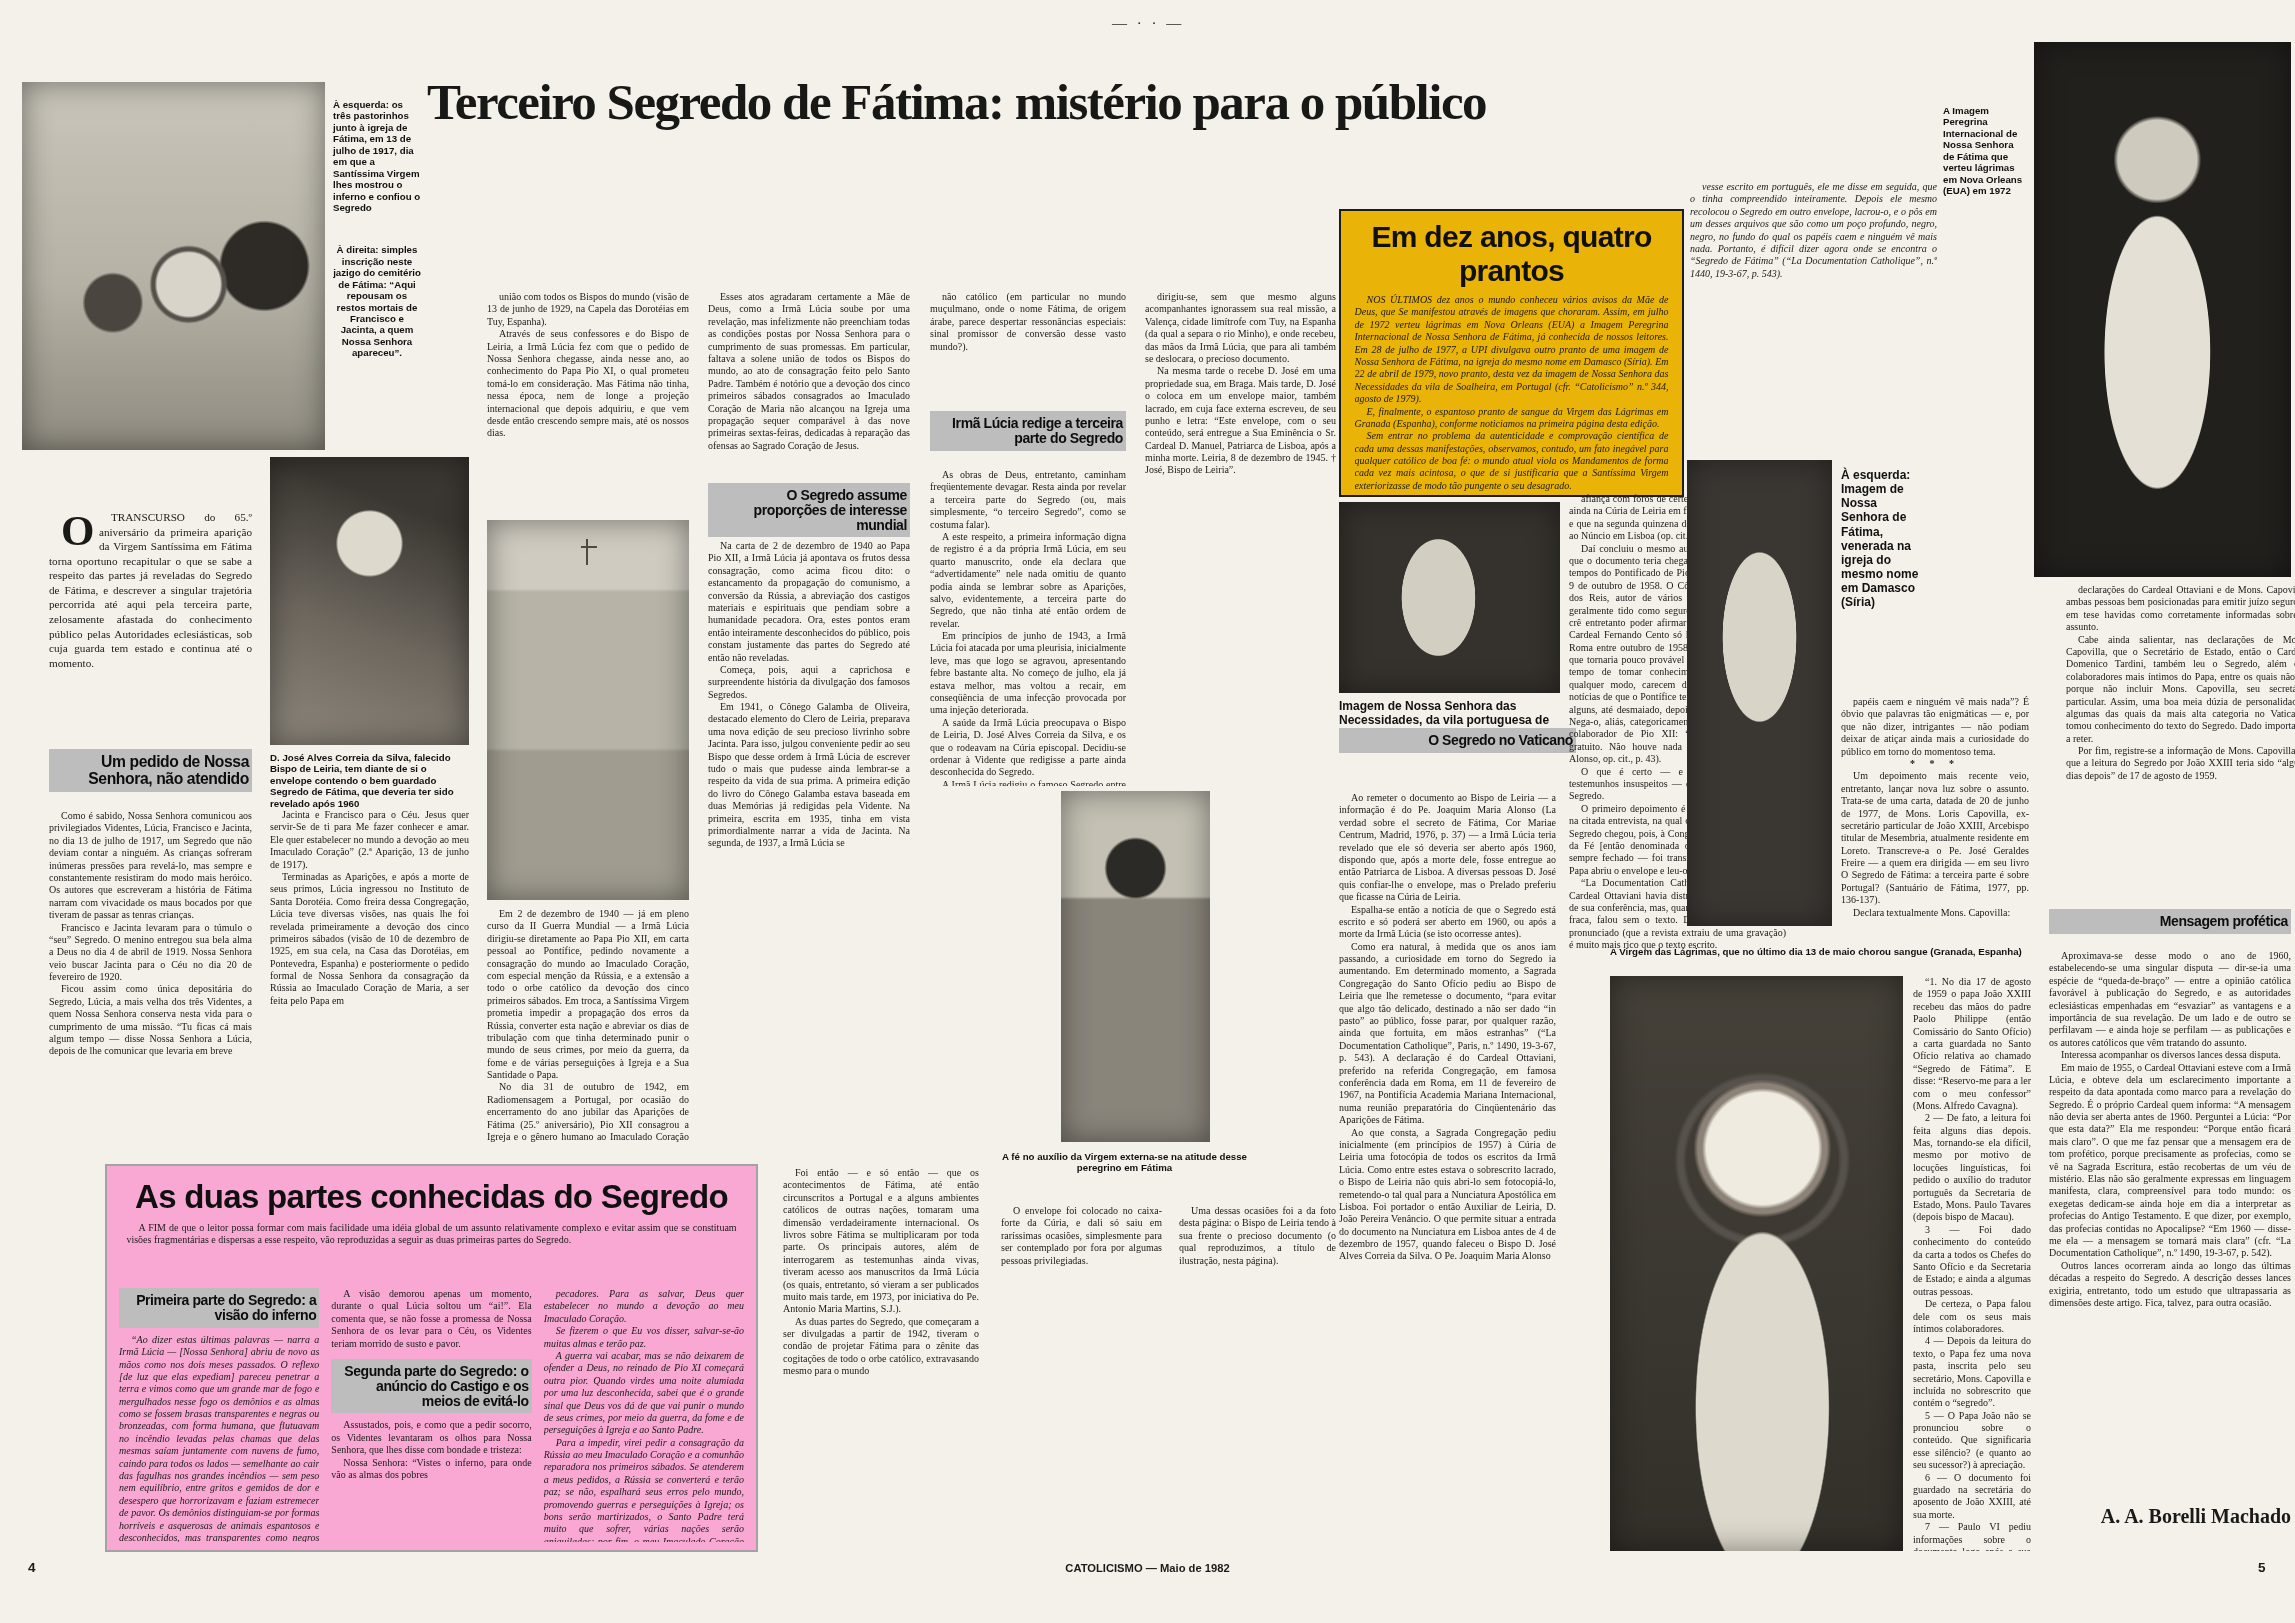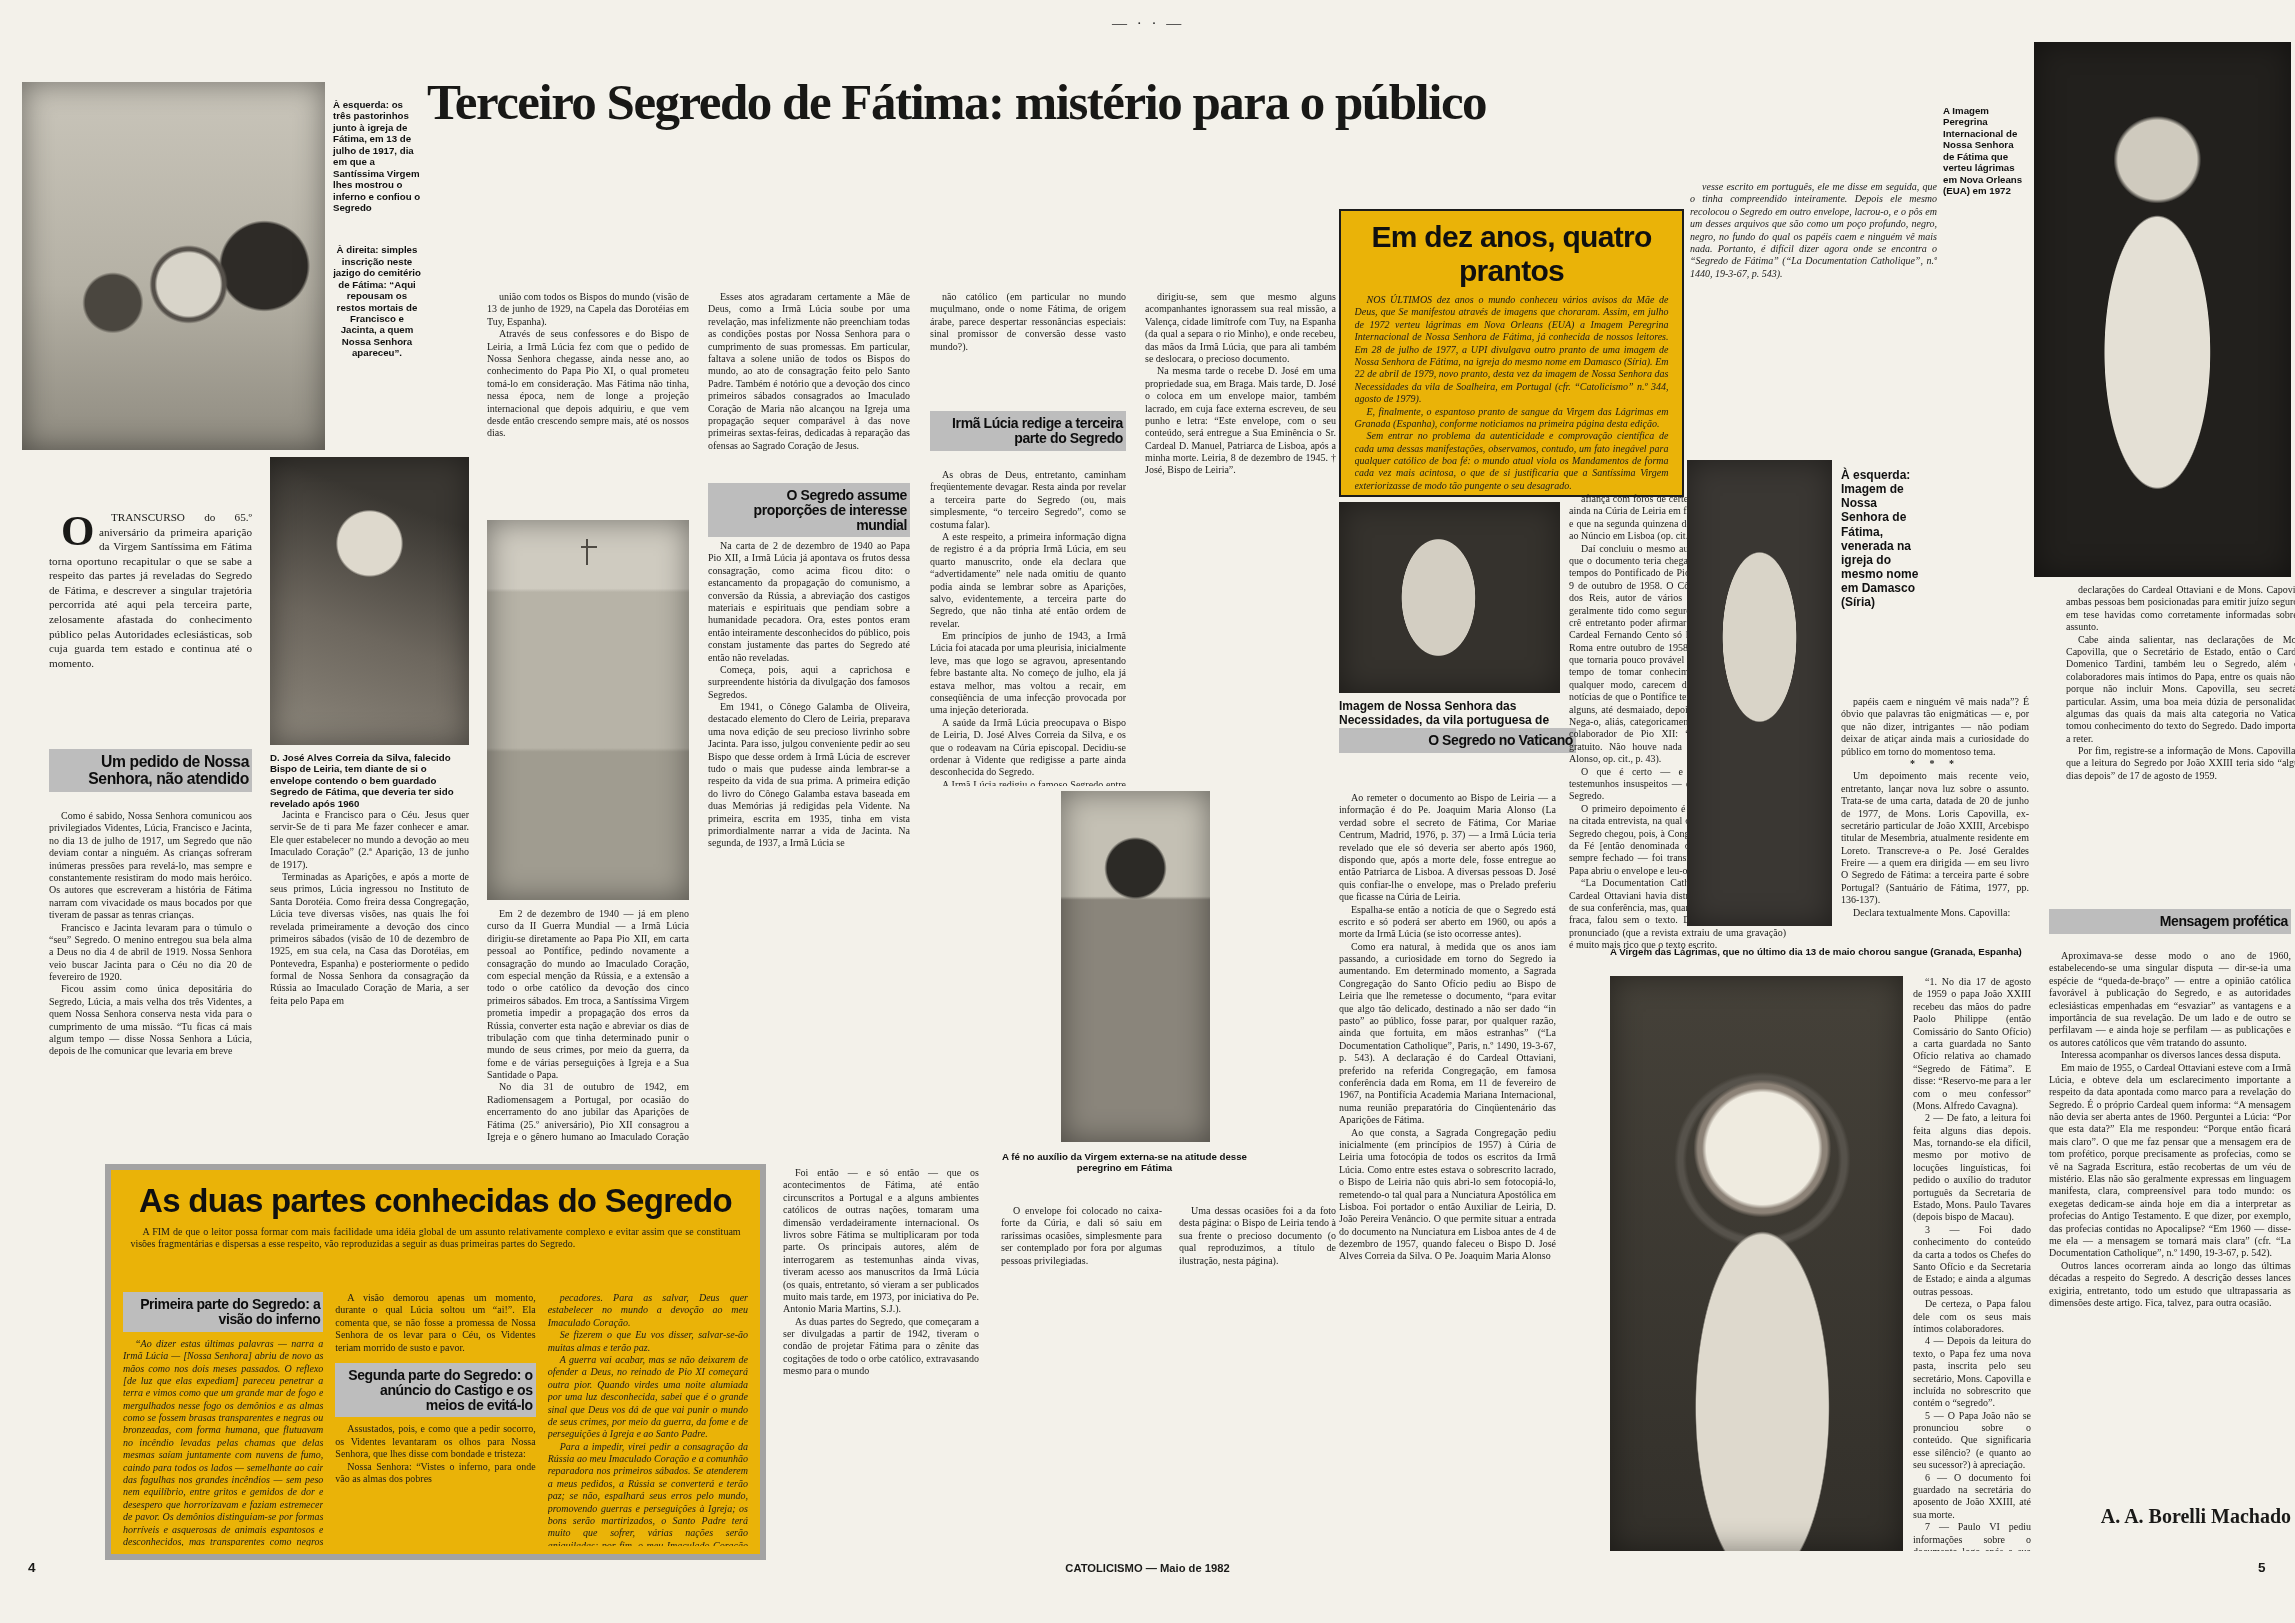--- a/index.html
+++ b/index.html
@@ -19,21 +19,21 @@
   .cap.tiny{font-size:12px;}
   .photo{background:#8e8a82;box-shadow:inset 0 0 30px rgba(0,0,0,.45);}
   .ph-children{background:radial-gradient(circle at 30% 60%, #4a463f 0 9%, transparent 10%),radial-gradient(circle at 55% 55%, #d8d4c9 0 12%, #55504a 13% 14%, transparent 15%),radial-gradient(circle at 80% 50%, #2e2b27 0 14%, transparent 15%),linear-gradient(180deg,#c9c5ba 0%,#b5b1a5 55%,#8f8b80 100%);}
   .ph-bishop{background:radial-gradient(circle at 50% 30%, #ded9cd 0 14%, transparent 15%),linear-gradient(200deg,#3a3732 20%,#6d675e 60%,#8d877c 100%);}
   .ph-church{background:linear-gradient(180deg,#cfcbc0 0 18%,#b7b3a7 19% 60%,#a09c90 61% 100%),#b7b3a7;}
   .ph-pilgrim{background:radial-gradient(circle at 50% 22%, #2c2a26 0 10%, transparent 11%),linear-gradient(180deg,#c4c0b4 0 30%,#8a857b 31% 100%);}
   .ph-statue-dark{background:radial-gradient(ellipse 34% 42% at 48% 58%, #e4e0d5 0 60%, transparent 61%),radial-gradient(circle at 48% 22%, #cfcabe 0 9%, transparent 10%),linear-gradient(180deg,#22201d 0 100%);}
   .ph-face{background:radial-gradient(ellipse 42% 30% at 50% 38%, #d9d4c8 0 60%, transparent 61%),linear-gradient(180deg,#3a3733 0 100%);}
   .ph-soalheira{background:radial-gradient(ellipse 30% 55% at 45% 50%, #d3cec2 0 55%, transparent 56%),linear-gradient(180deg,#35322d 0 100%);}
   .ph-lagrimas{background:radial-gradient(circle at 52% 30%, #efebe0 0 13%, #8c8277 14% 15%, transparent 16%),radial-gradient(ellipse 45% 60% at 52% 75%, #ded9cd 0 50%, transparent 51%),radial-gradient(circle at 52% 32%, transparent 0 18%, #56524b 19% 20%, transparent 21%),linear-gradient(180deg,#17161400 0,#17161466 100%),#454139;}
-  .boxed{border:6px solid #a3a3a3;background:#eab308;}
+  .boxed{border:2px solid #a3a3a3;background:#f9a8d4;}
   .boxed2{border:2.2px solid #1c1c1c;background:#eab308;}
   .boxtitle{font-family:"Liberation Sans",sans-serif;font-weight:bold;text-align:center;letter-spacing:-0.7px;color:#101010;}
   .sig{font-family:"Liberation Serif",serif;font-weight:bold;font-size:20px;text-align:right;}
   .pageno{font-family:"Liberation Sans",sans-serif;font-size:13.5px;font-weight:bold;}
   .footer{font-family:"Liberation Sans",sans-serif;font-size:11.2px;font-weight:bold;text-align:center;}
   .caps-col{display:flex;flex-direction:column;gap:31px;}
   .boxgrid{display:flex;gap:12px;padding:7.5px 12px 10.5px 12px;}
   .boxgrid .bcol{flex:1;overflow:hidden;text-align:justify;}
 </style>
 </head>

